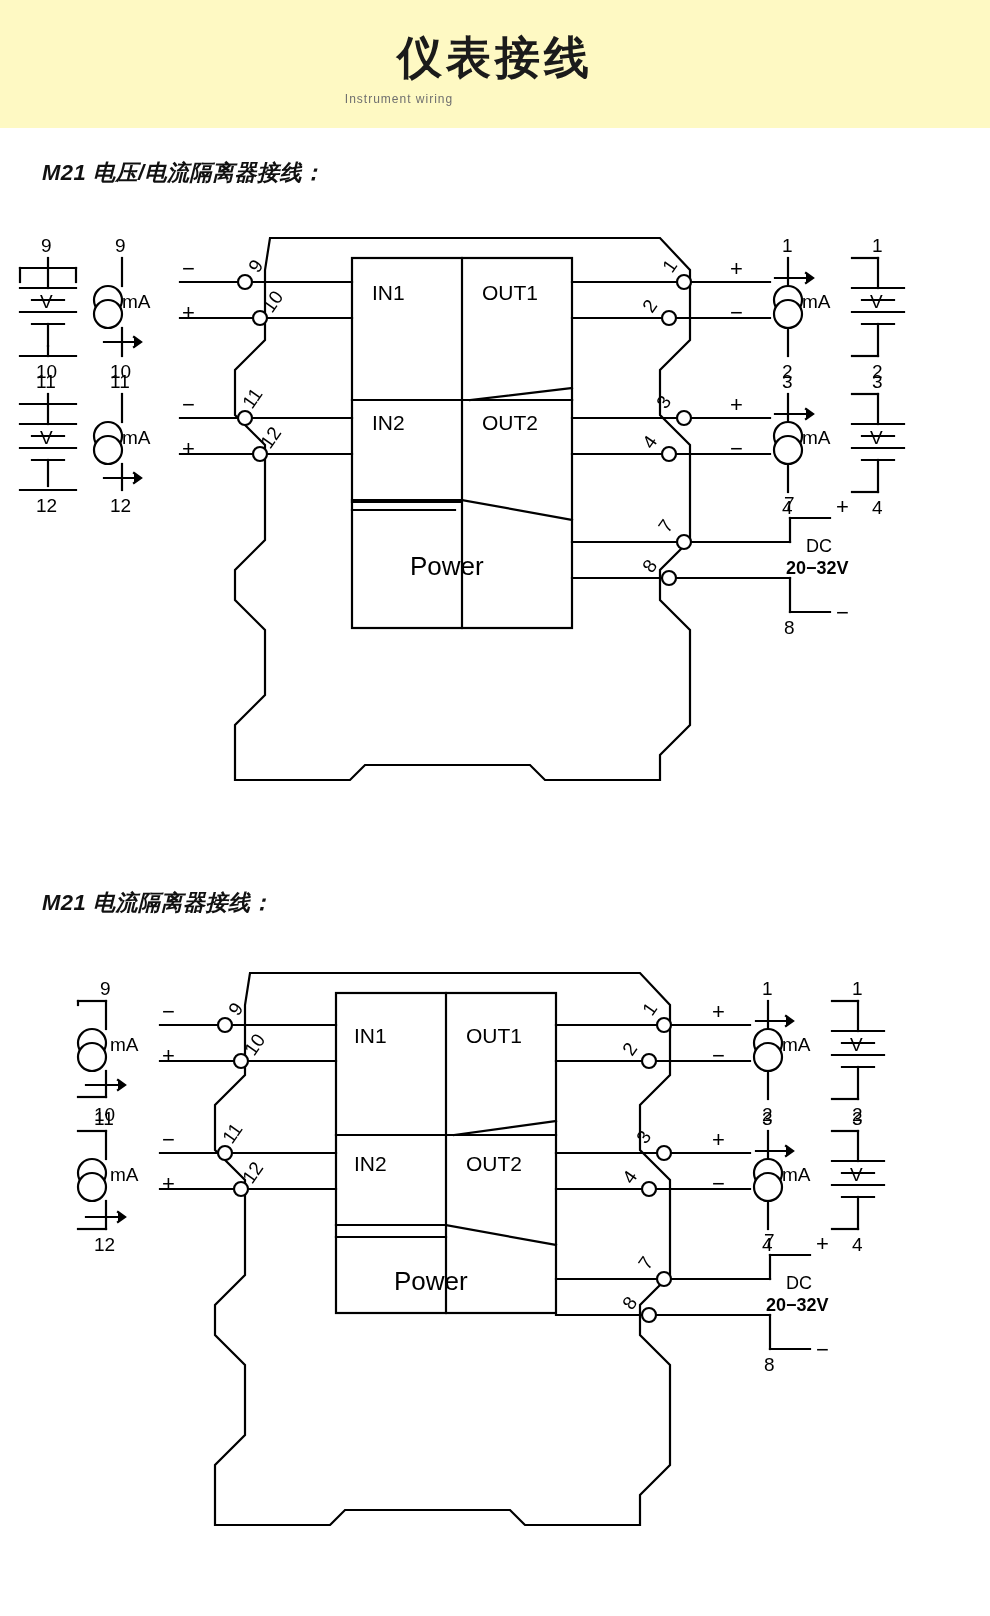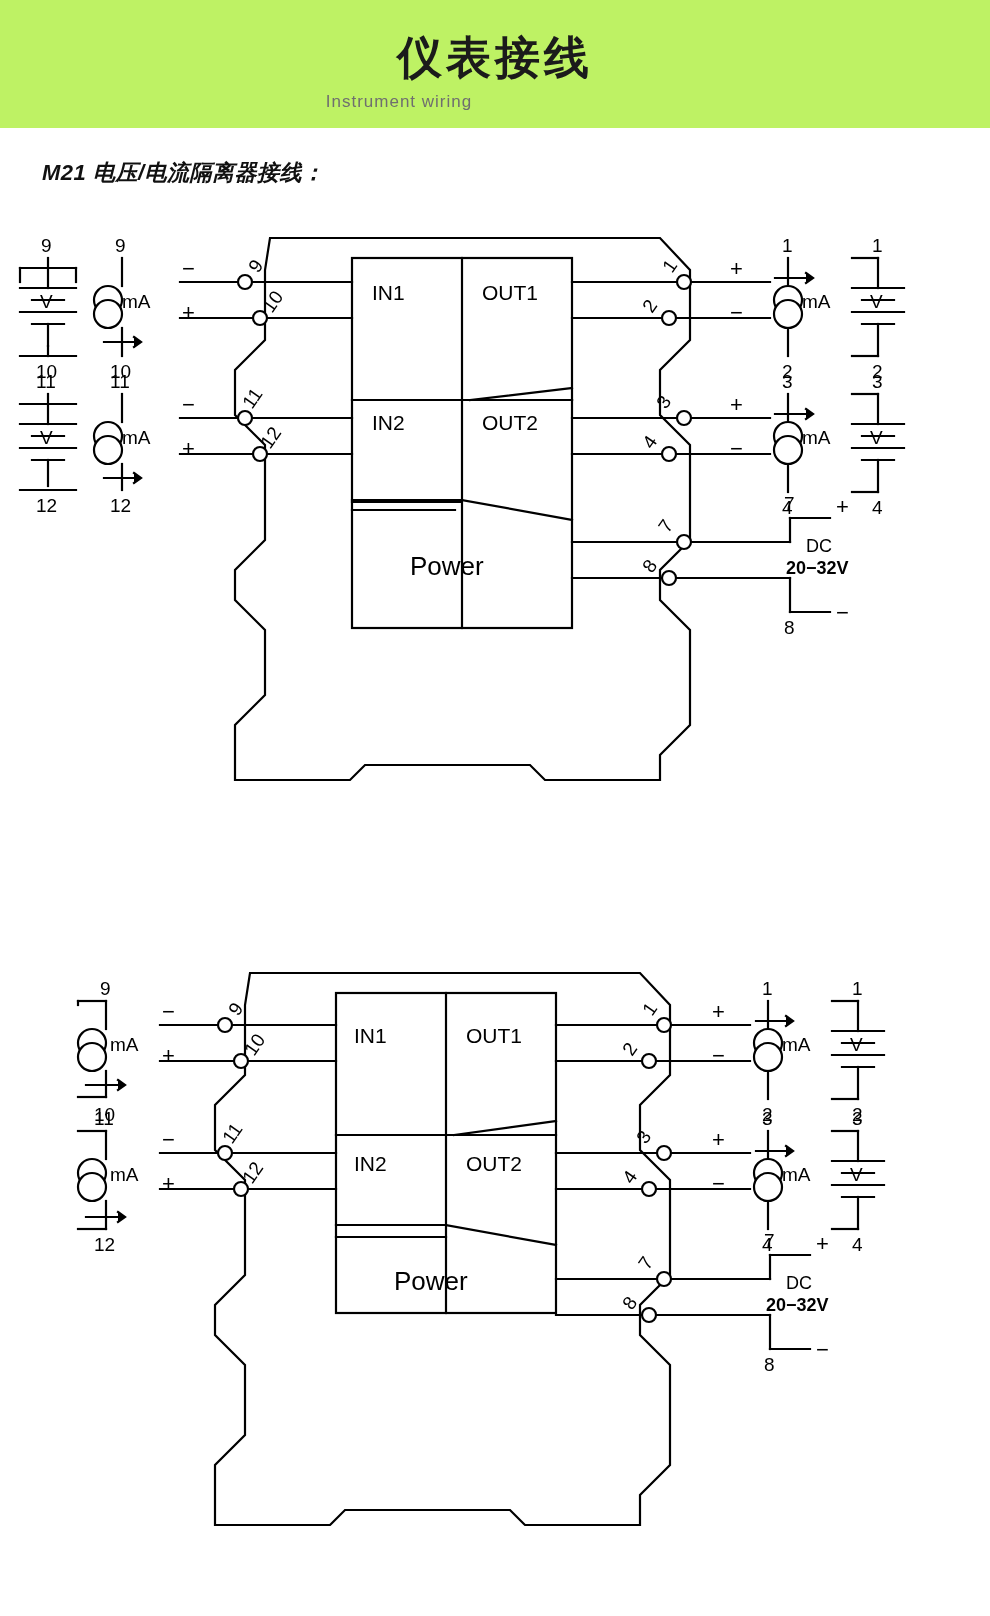--- a/index.html
+++ b/index.html
@@ -18,39 +18,39 @@
     position: relative;
     width: 990px;
     height: 1616px;
   }
   
   .banner {
     position: absolute;
     left: 0; top: 0;
     width: 990px;
     height: 128px;
-    background: #bef264;
+    background: #fef9c3;
     box-sizing: border-box;
   }
   .banner-title {
     position: absolute;
     left: 0; top: 28px;
     width: 990px;
     text-align: center;
     font-size: 45px;
     font-weight: bold;
     letter-spacing: 4px;
     color: #1b1b1b;
   }
   .banner-sub {
     position: absolute;
     left: 0; top: 92px;
     width: 798px;
     text-align: center;
-    font-size: 17px;
+    font-size: 12px;
     letter-spacing: 1px;
     color: #6f6f6f;
   }
   
   .section-heading {
     position: absolute;
     font-size: 22px;
     font-weight: bold;
     letter-spacing: 0.5px;
     color: #111;
@@ -288,20 +288,21 @@
       <text x="784" y="300">7</text>
       <text x="784" y="424">8</text>
       <text x="836" y="304" font-size="22">+</text>
       <text x="836" y="410" font-size="22">−</text>
       <text x="806" y="342" font-size="18">DC</text>
       <text x="786" y="364" font-size="18" font-weight="bold">20−32V</text>
     </g>
   </svg>
   </div>
 
+  <div class="section-heading" id="heading-2">M21 电流隔离器接线：</div>
 
   <div class="diagram" id="diagram-2">
   <svg width="990" height="620" viewBox="0 0 990 620" xmlns="http://www.w3.org/2000/svg">
     <g fill="none" stroke="#000" stroke-width="2.2" stroke-linecap="square">
 
       <path d="M250 28 L640 28 L670 60 L670 130 L640 160 L640 205 L670 235
                L670 330 L640 360 L640 390 L670 420 L670 520 L640 550 L640 580 L525 580
                L510 565 L345 565 L330 580 L215 580 L215 520 L245 490 L245 420 L215 390
                L215 360 L245 330 L245 235 L215 205 L215 160 L245 130 L245 60 Z"></path>
 

